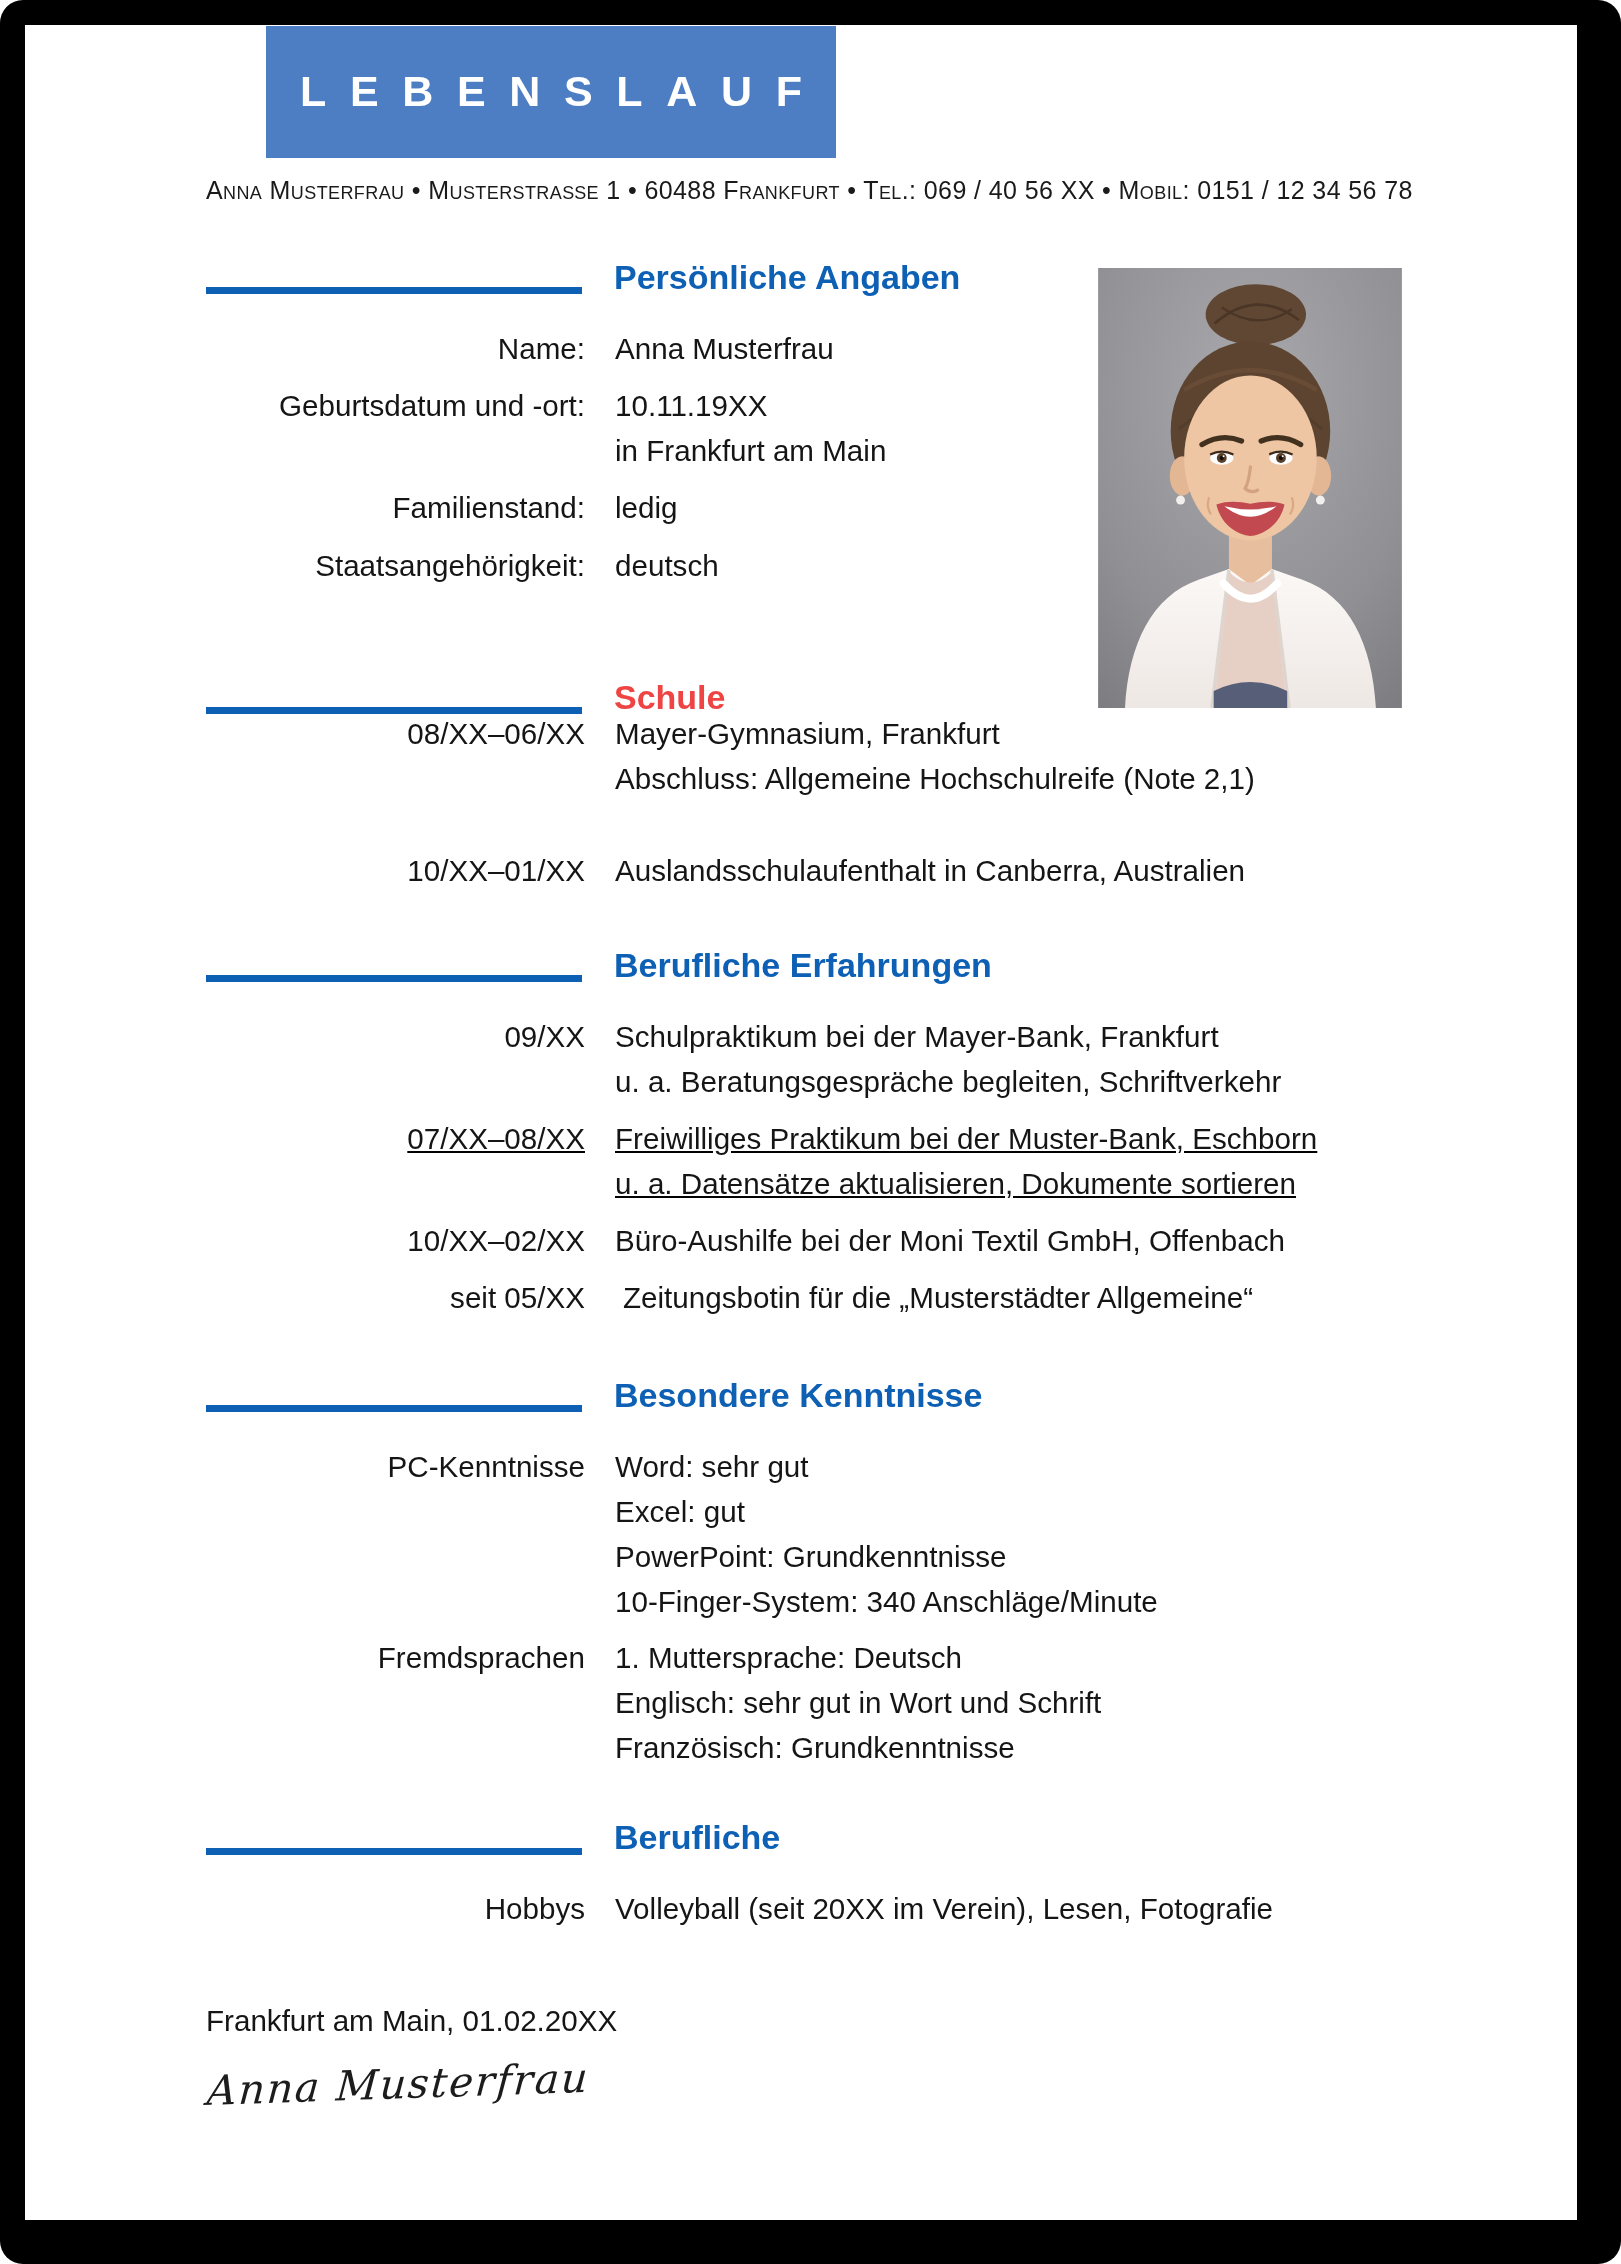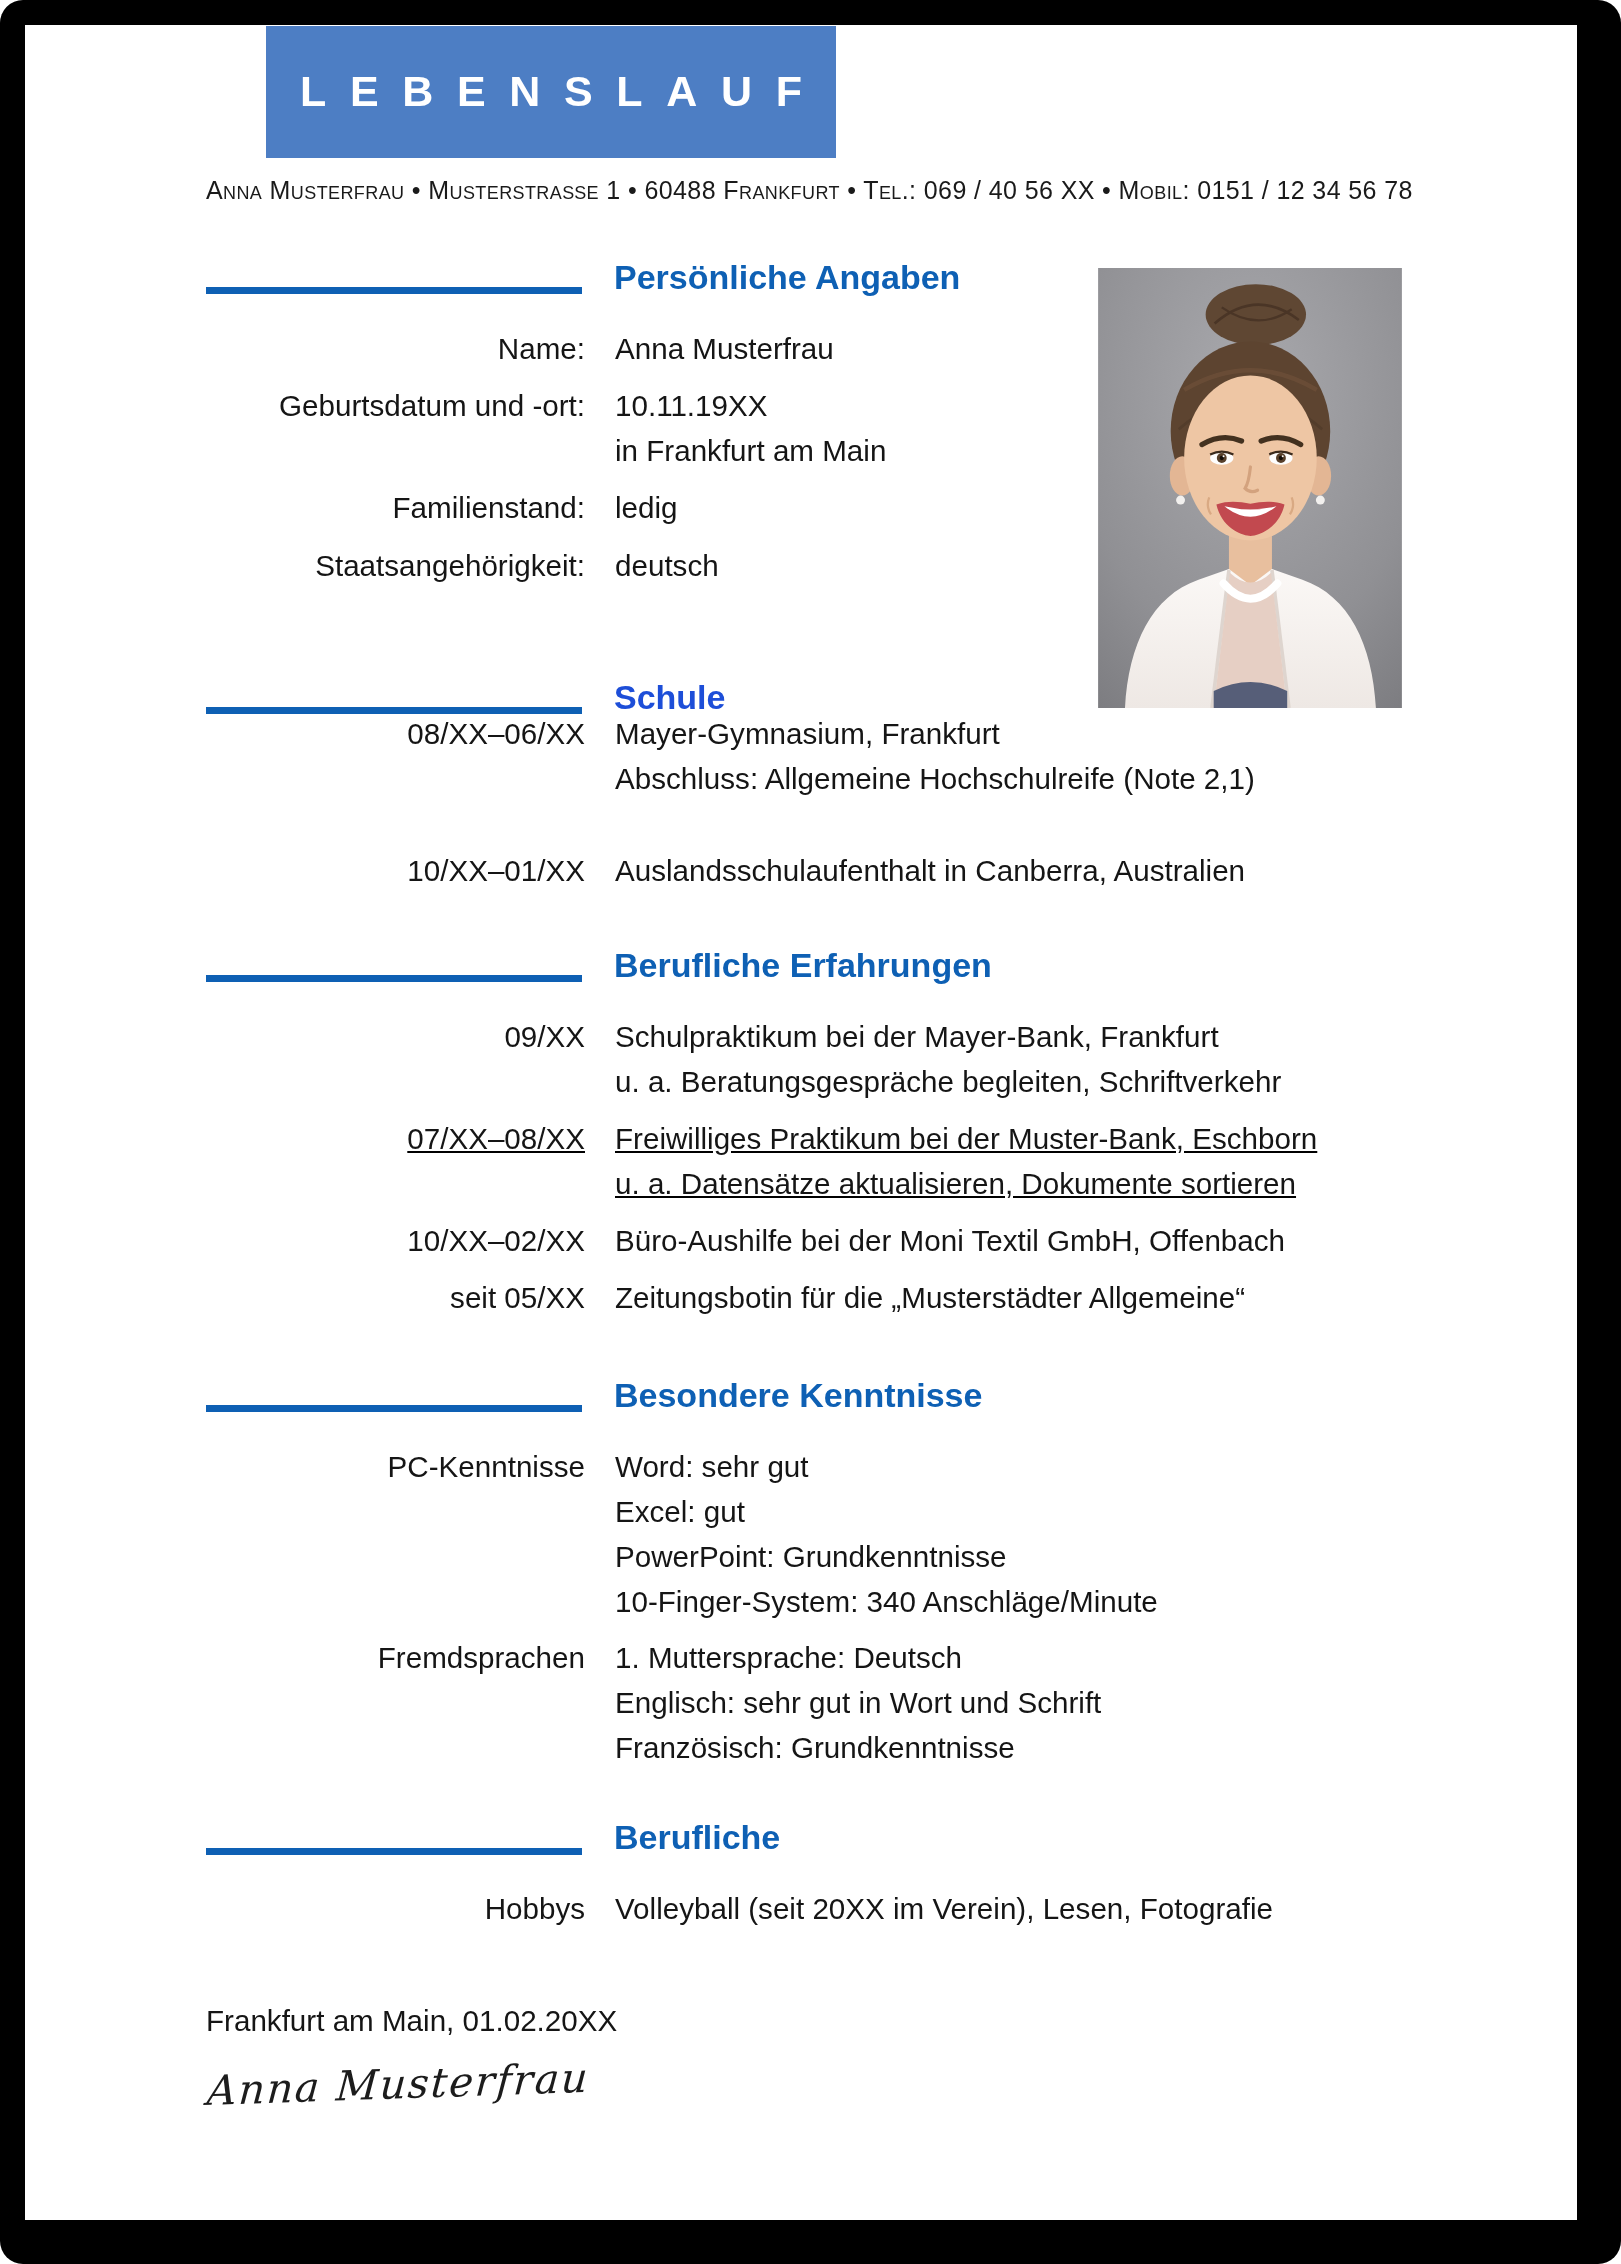--- a/index.html
+++ b/index.html
@@ -132,21 +132,21 @@
             <div class="vline">ledig</div>
           </div>
         </div>
         <div class="row" style="top: 518px;">
           <div class="label">Staatsangehörigkeit:</div>
           <div class="value">
             <div class="vline">deutsch</div>
           </div>
         </div>
         <div class="rule" style="top: 682px; background: rgb(14, 96, 180);"></div>
-        <div class="heading" style="top: 653px; color: #1d4ed8;">Schule</div>
+        <div class="heading" style="top: 653px; color: #ef4444;">Schule</div>
         <div class="row" style="top: 686px;">
           <div class="label">08/XX–06/XX</div>
           <div class="value">
             <div class="vline">Mayer-Gymnasium, Frankfurt</div>
             <div class="vline">Abschluss: Allgemeine Hochschulreife (Note 2,1)</div>
           </div>
         </div>
         <div class="row" style="top: 823px;">
           <div class="label">10/XX–01/XX</div>
           <div class="value">
@@ -168,21 +168,21 @@
             <div class="vline">Freiwilliges Praktikum bei der Muster-Bank, Eschborn</div>
             <div class="vline">u. a. Datensätze aktualisieren, Dokumente sortieren</div>
           </div>
         </div>
         <div class="row" style="top: 1193px;">
           <div class="label">10/XX–02/XX</div>
           <div class="value">
             <div class="vline">Büro-Aushilfe bei der Moni Textil GmbH, Offenbach</div>
           </div>
         </div>
-        <div class="row" style="top: 1250px;">
+        <div class="row" style="top: 1250px; gap: 8px;">
           <div class="label">seit 05/XX</div>
           <div class="value">
             <div class="vline">Zeitungsbotin für die „Musterstädter Allgemeine“</div>
           </div>
         </div>
         <div class="rule" style="top: 1380px; background: rgb(14, 96, 180);"></div>
         <div class="heading" style="top: 1351px; color: rgb(14, 96, 180);">Besondere Kenntnisse</div>
         <div class="row" style="top: 1419px;">
           <div class="label">PC-Kenntnisse</div>
           <div class="value">

